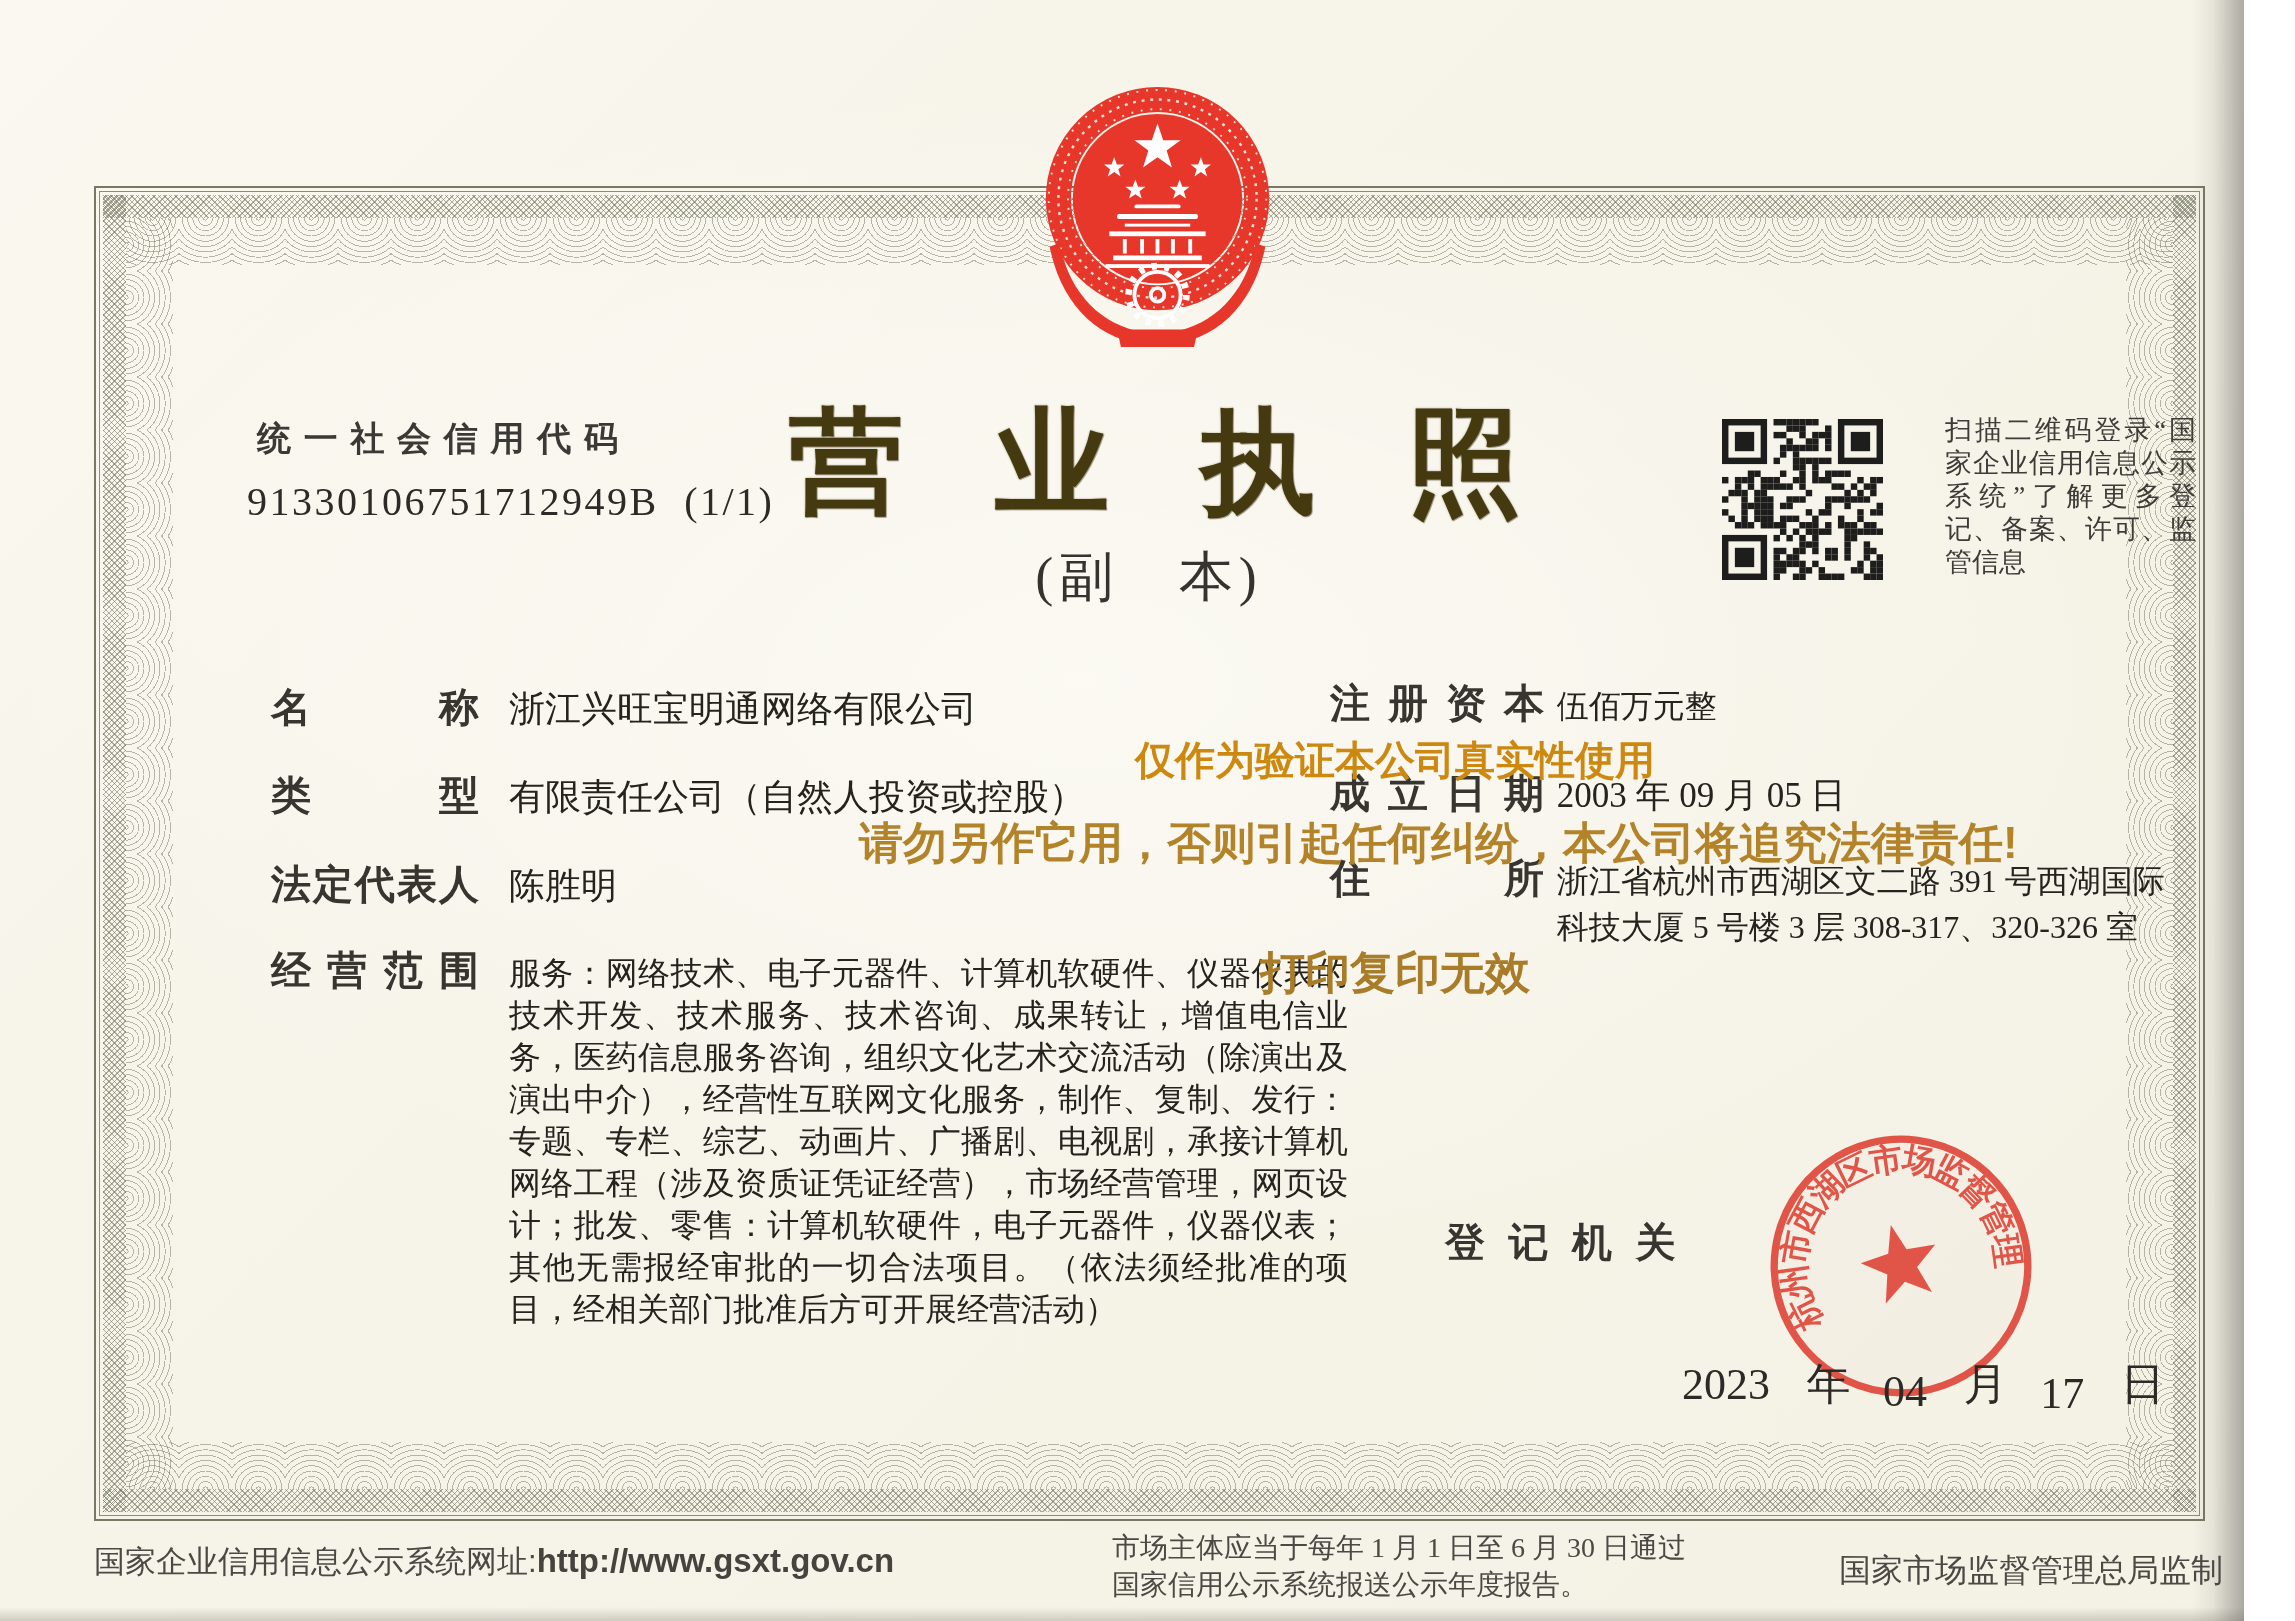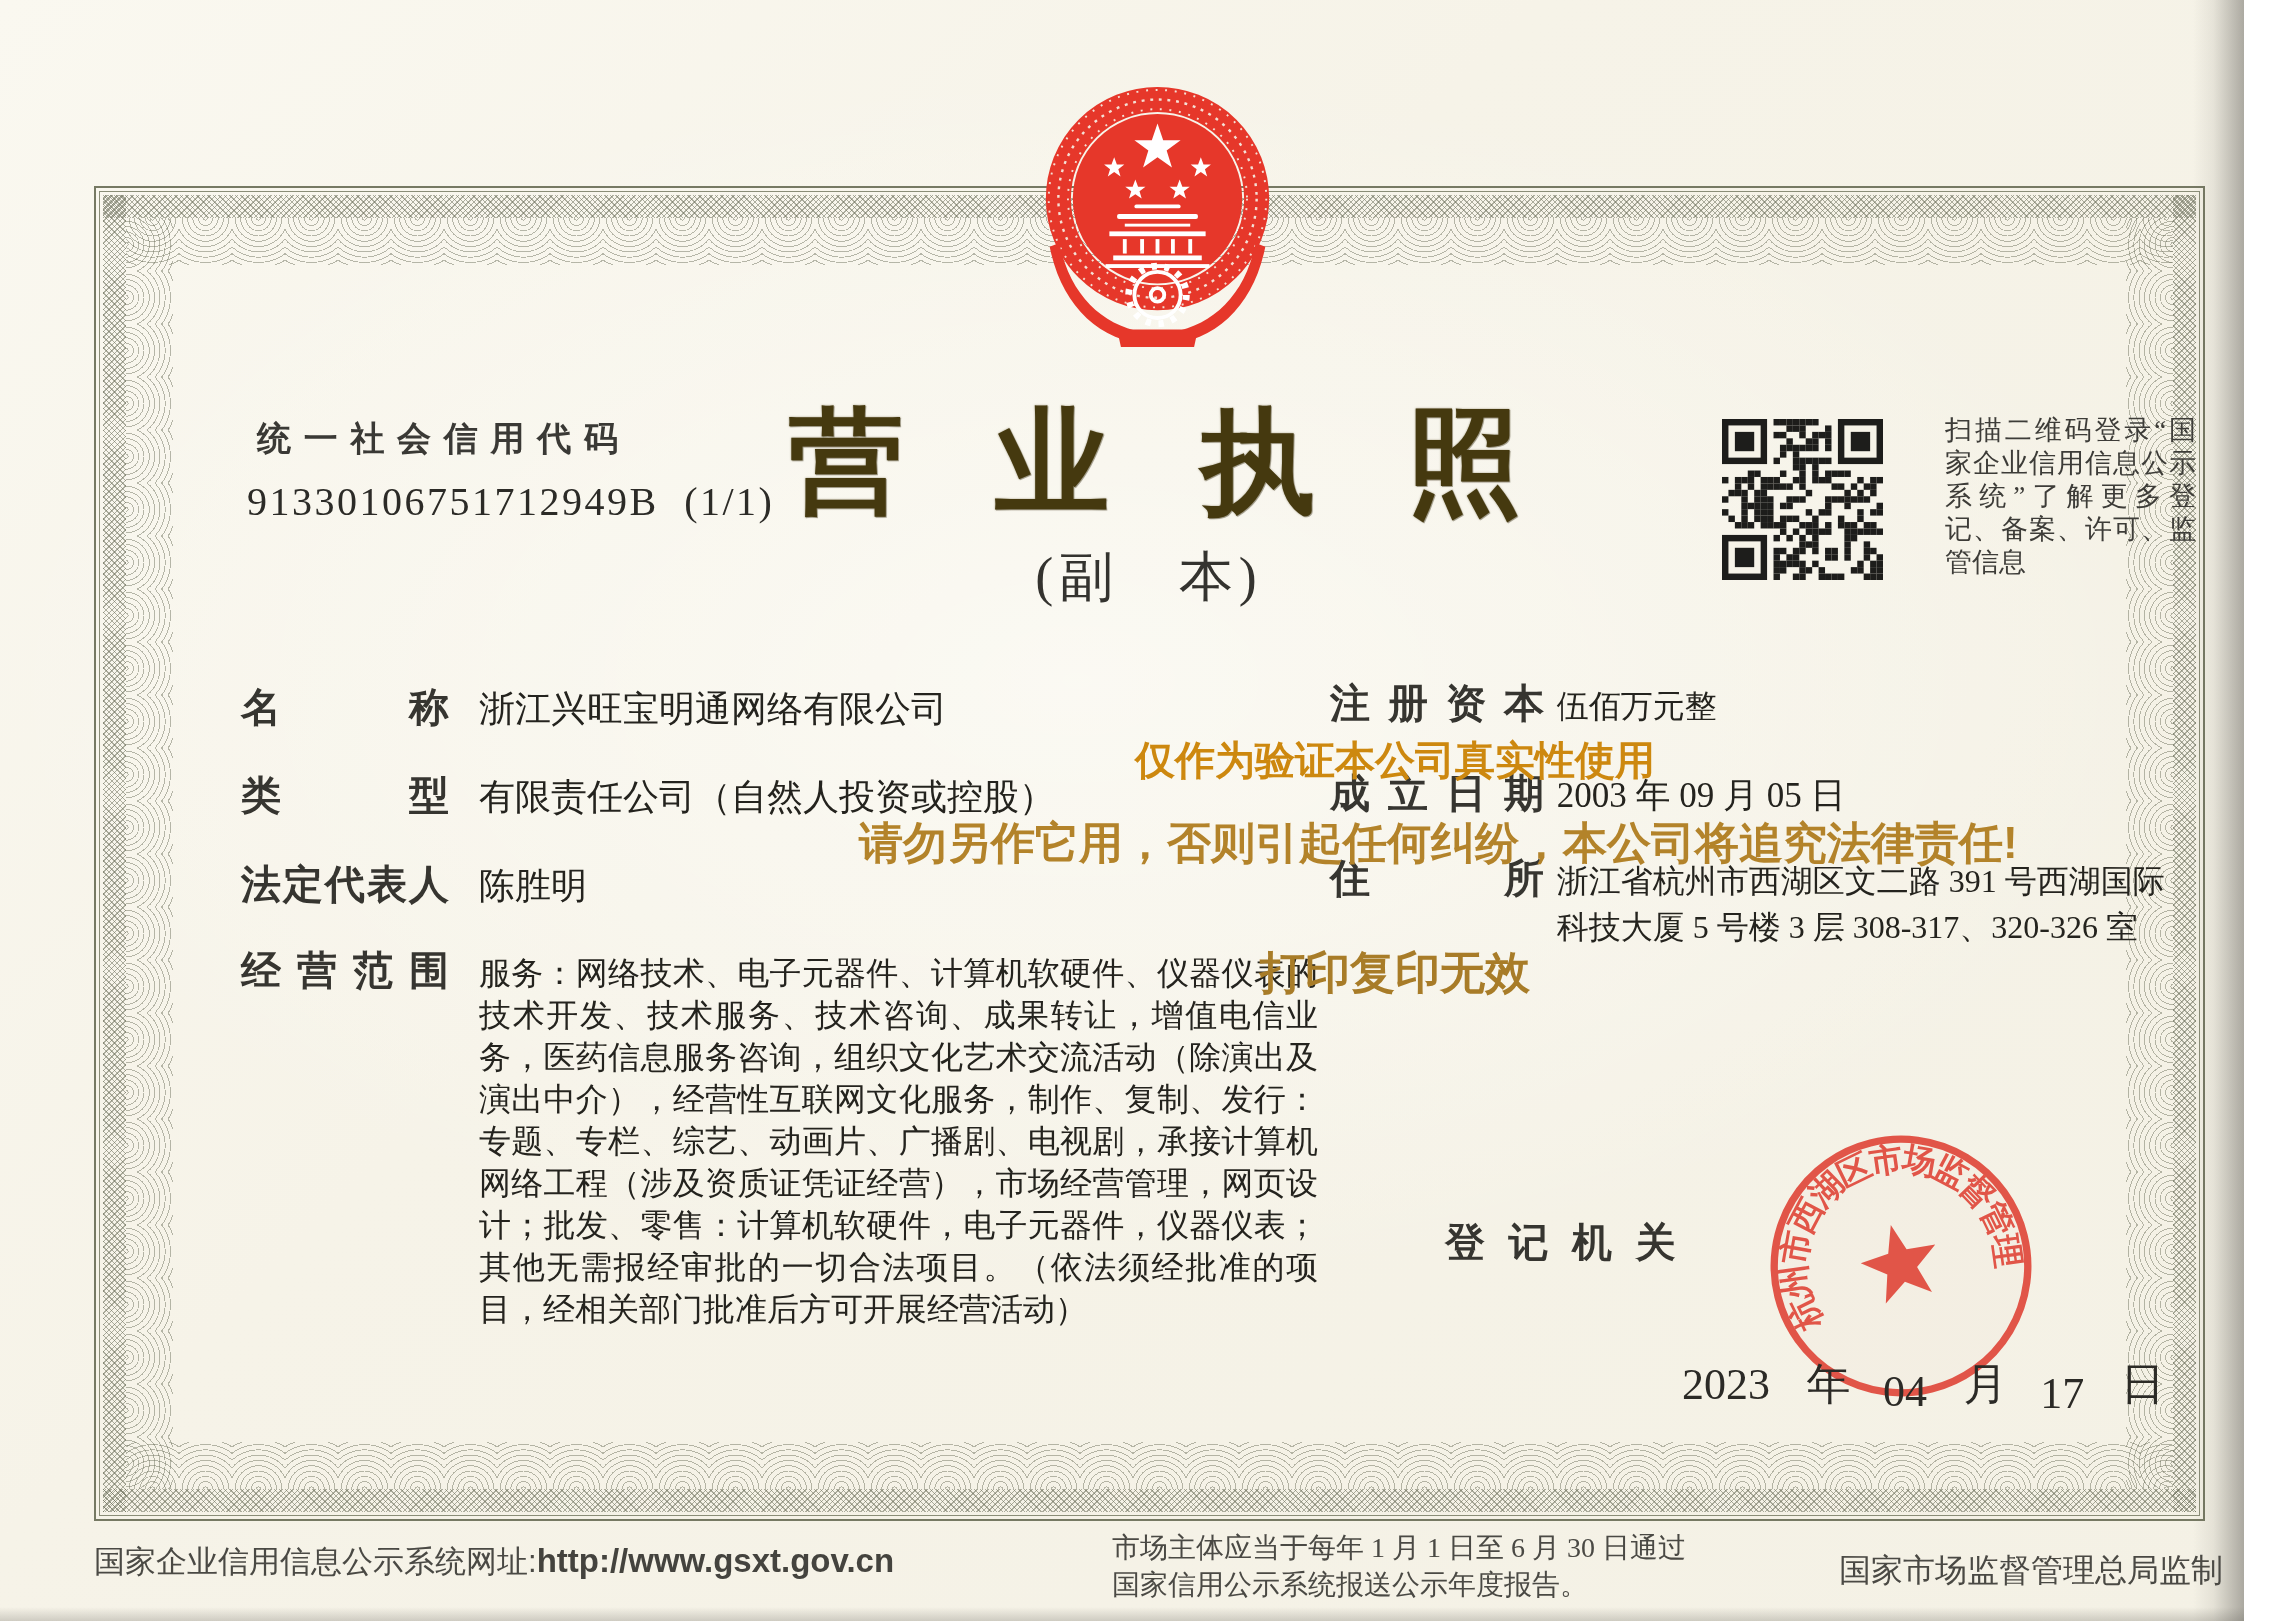--- a/index.html
+++ b/index.html
@@ -54,21 +54,21 @@
     text-shadow:0 0 2px rgba(69,57,15,.55), 1px 1px 0 rgba(40,32,6,.35);}
   .doc-subtitle{position:absolute; top:541px; left:1149px; transform:translateX(-50%); white-space:nowrap;
     font-size:54px; color:#34332f; letter-spacing:5.9px;}
   .qr{position:absolute; left:1722px; top:419px; width:161px; height:161px;}
   .qr-caption{position:absolute; left:1909px; top:414px; width:251px; font-size:27px; line-height:33px; color:#3d3c38; text-align:justify;margin-left:36px;}
 
   
   .row{position:absolute; display:flex; align-items:baseline;}
   .flabel{font-family:"Liberation Sans","DejaVu Sans",sans-serif; font-weight:700; font-size:40px; color:#363530;
     text-align:justify; text-align-last:justify; text-justify:inter-character; flex:none;}
-  .row.left{left:241px;} .row.left .flabel{width:208px;}
+  .row.left{left:271px;} .row.left .flabel{width:208px;}
   .row.left .fvalue{margin-left:30px;}
   .row.right{left:1330px;} .row.right .flabel{width:214px;}
   .row.right .fvalue{margin-left:12.7px;}
   .fvalue{font-size:36px; color:#24231e;}
   .row-name{top:680px;} .row-type{top:768px;} .row-legal{top:857px;} .row-scope{top:943px;}
   .row-capital{top:676px;} .row-estdate{top:766px;} .row-address{top:851px;}
   .fvalue.scope{width:839px; font-size:32px; line-height:42px; text-align:justify;}
   .fvalue.address{width:635px; font-size:32px; line-height:46px;}
   .fvalue.capital{font-size:32px;}
   .fvalue.estdate{font-size:35px;}

